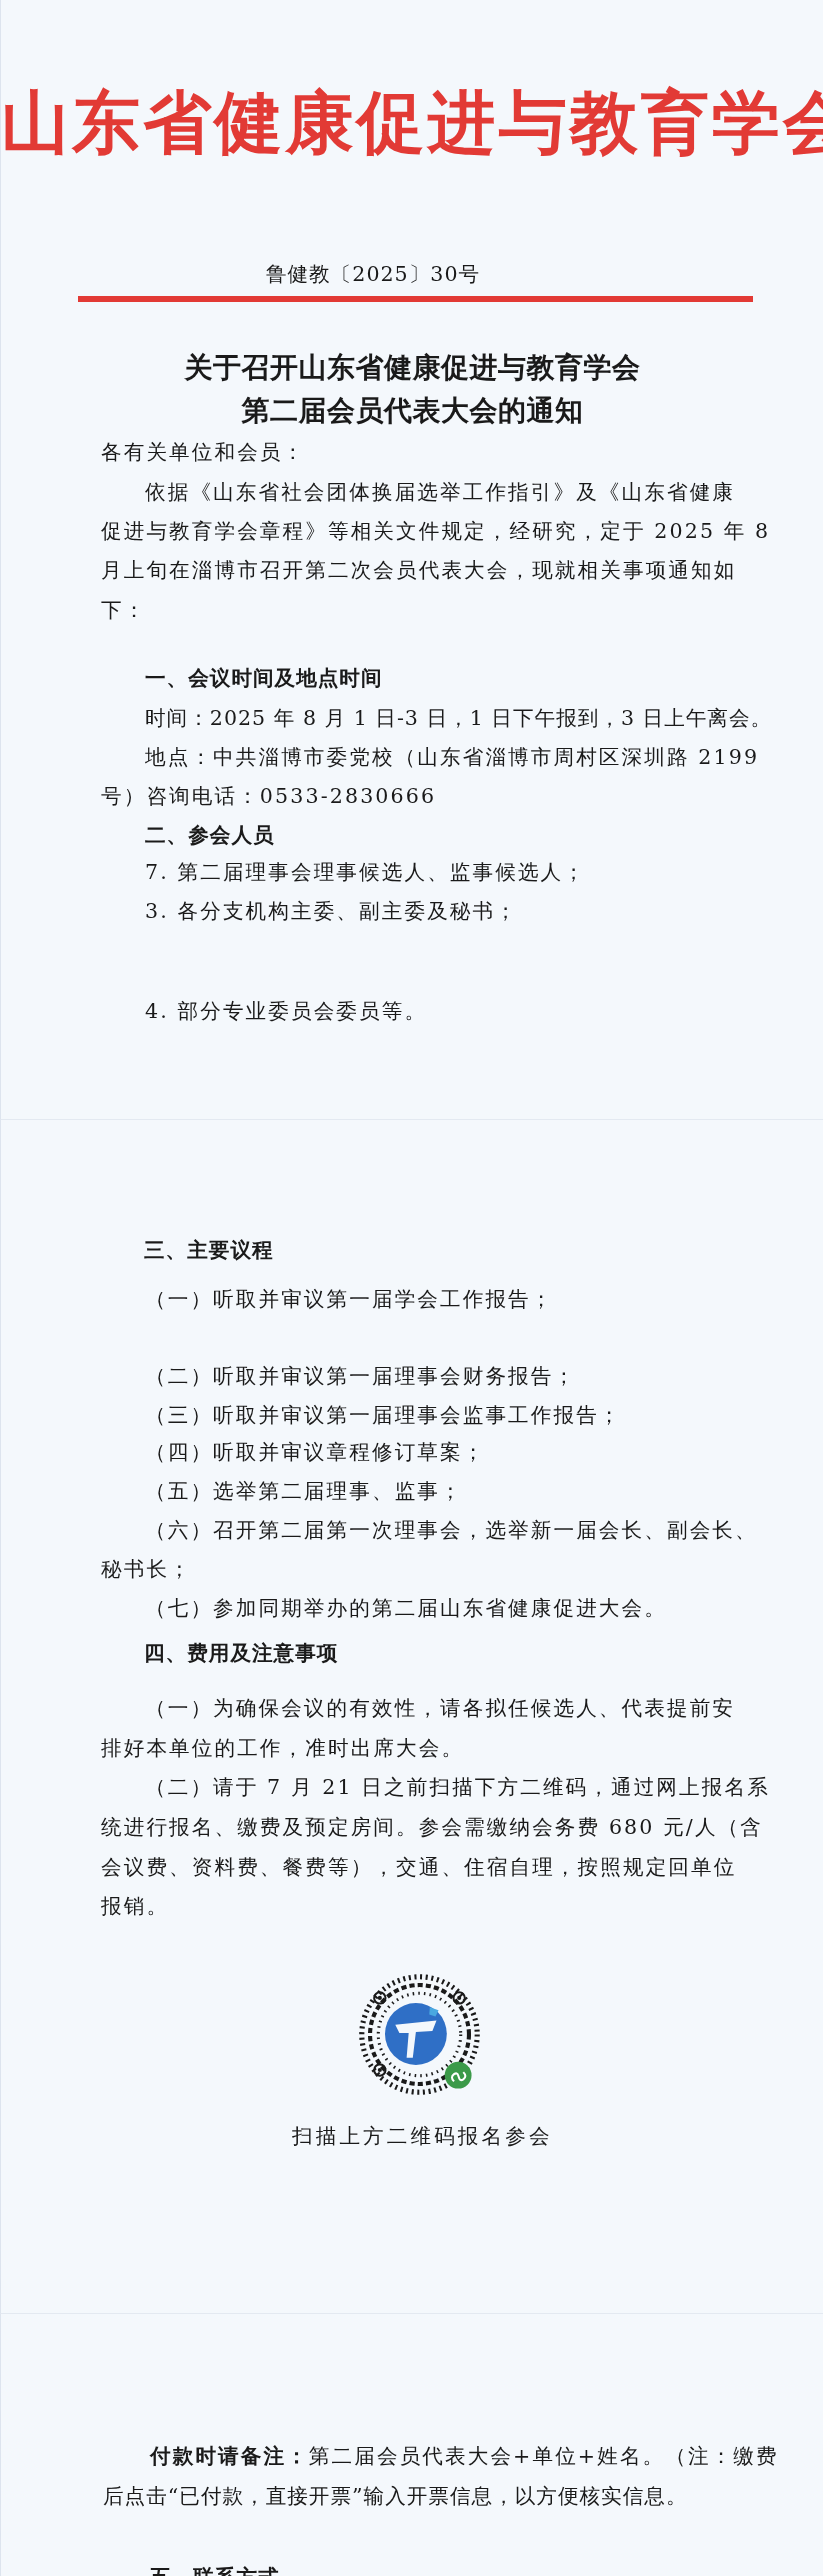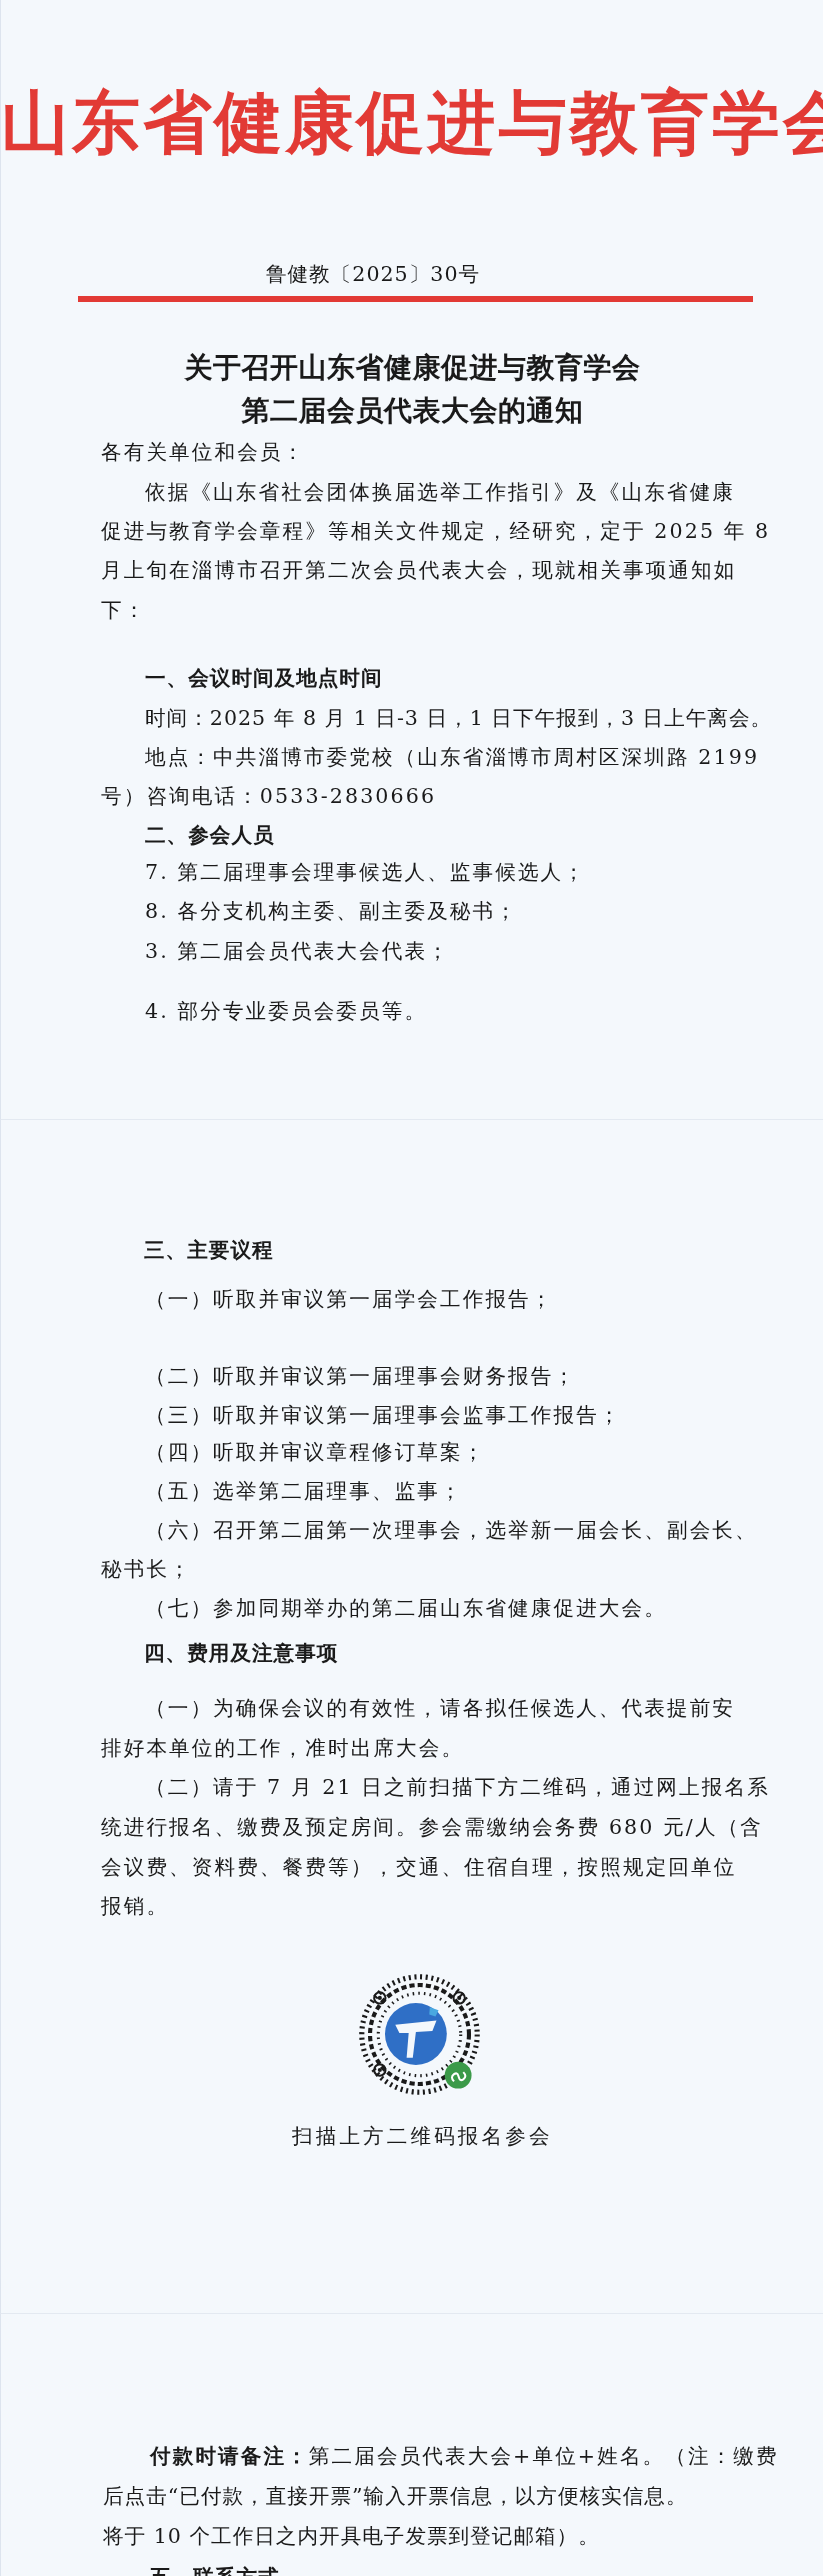--- a/index.html
+++ b/index.html
@@ -36,22 +36,21 @@
   <div class="abs body" style="left:100px;top:556px;">月上旬在淄博市召开第二次会员代表大会，现就相关事项通知如</div>
   <div class="abs body" style="left:100px;top:596px;">下：</div>
 
   <div class="abs heading" style="left:144px;top:664px;">一、会议时间及地点时间</div>
   <div class="abs body" style="left:144px;top:704px;letter-spacing:1px;">时间：2025 年 8 月 1 日-3 日，1 日下午报到，3 日上午离会。</div>
   <div class="abs body" style="left:144px;top:743px;">地点：中共淄博市委党校（山东省淄博市周村区深圳路 2199</div>
   <div class="abs body" style="left:100px;top:782px;">号）咨询电话：0533-2830666</div>
 
   <div class="abs heading" style="left:144px;top:792px;transform:translateY(29px);">二、参会人员</div>
   <div class="abs body" style="left:144px;top:858px;">7. 第二届理事会理事候选人、监事候选人；</div>
-  <div class="abs body" style="left:144px;top:897px;">8. 各分支机构主委、副主委及秘书；</div>
-  <div class="abs body" style="left:144px;top:937px;">3. 第二届会员代表大会代表；</div>
+  <div class="abs body" style="left:144px;top:897px;">3. 各分支机构主委、副主委及秘书；</div>
   <div class="abs body" style="left:144px;top:997px;">4. 部分专业委员会委员等。</div>
 </div>
 
 <div class="page" style="top:1119px;height:1194px;border-top:0.5px solid #e3e9f1;">
   <div class="abs heading" style="left:143px;top:116px;">三、主要议程</div>
   <div class="abs body" style="left:144px;top:165px;">（一）听取并审议第一届学会工作报告；</div>
   <div class="abs body" style="left:144px;top:242px;">（二）听取并审议第一届理事会财务报告；</div>
   <div class="abs body" style="left:144px;top:281px;">（三）听取并审议第一届理事会监事工作报告；</div>
   <div class="abs body" style="left:144px;top:318px;">（四）听取并审议章程修订草案；</div>
   <div class="abs body" style="left:144px;top:357px;">（五）选举第二届理事、监事；</div>
@@ -89,18 +88,17 @@
     <circle cx="200" cy="210" r="26" fill="#3b9a49"></circle>
     <path d="M192 222 q-8 -8 0 -14 q6 -4 8 2 l2 6 q2 6 8 2 q8 -6 0 -14" fill="none" stroke="#fff" stroke-width="4"></path>
   </svg>
 </div>
 
 <div class="page" style="top:2313px;height:1155px;border-top:0.5px solid #e3e9f1;">
   <div class="abs body" style="left:149px;top:128px;">
     <span class="bold">付款时请备注：</span><span>第二届会员代表大会+单位+姓名。（注：缴费</span>
   </div>
   <div class="abs body" style="left:102px;top:168px;letter-spacing:1px;">后点击“已付款，直接开票”输入开票信息，以方便核实信息。</div>
-  <div class="abs body" style="left:102px;top:208px;letter-spacing:1px;">将于 10 个工作日之内开具电子发票到登记邮箱）。</div>
 
   <div class="abs heading" style="left:149px;top:249px;">五、联系方式</div>
 
 </div>
 
 
 </body></html>

